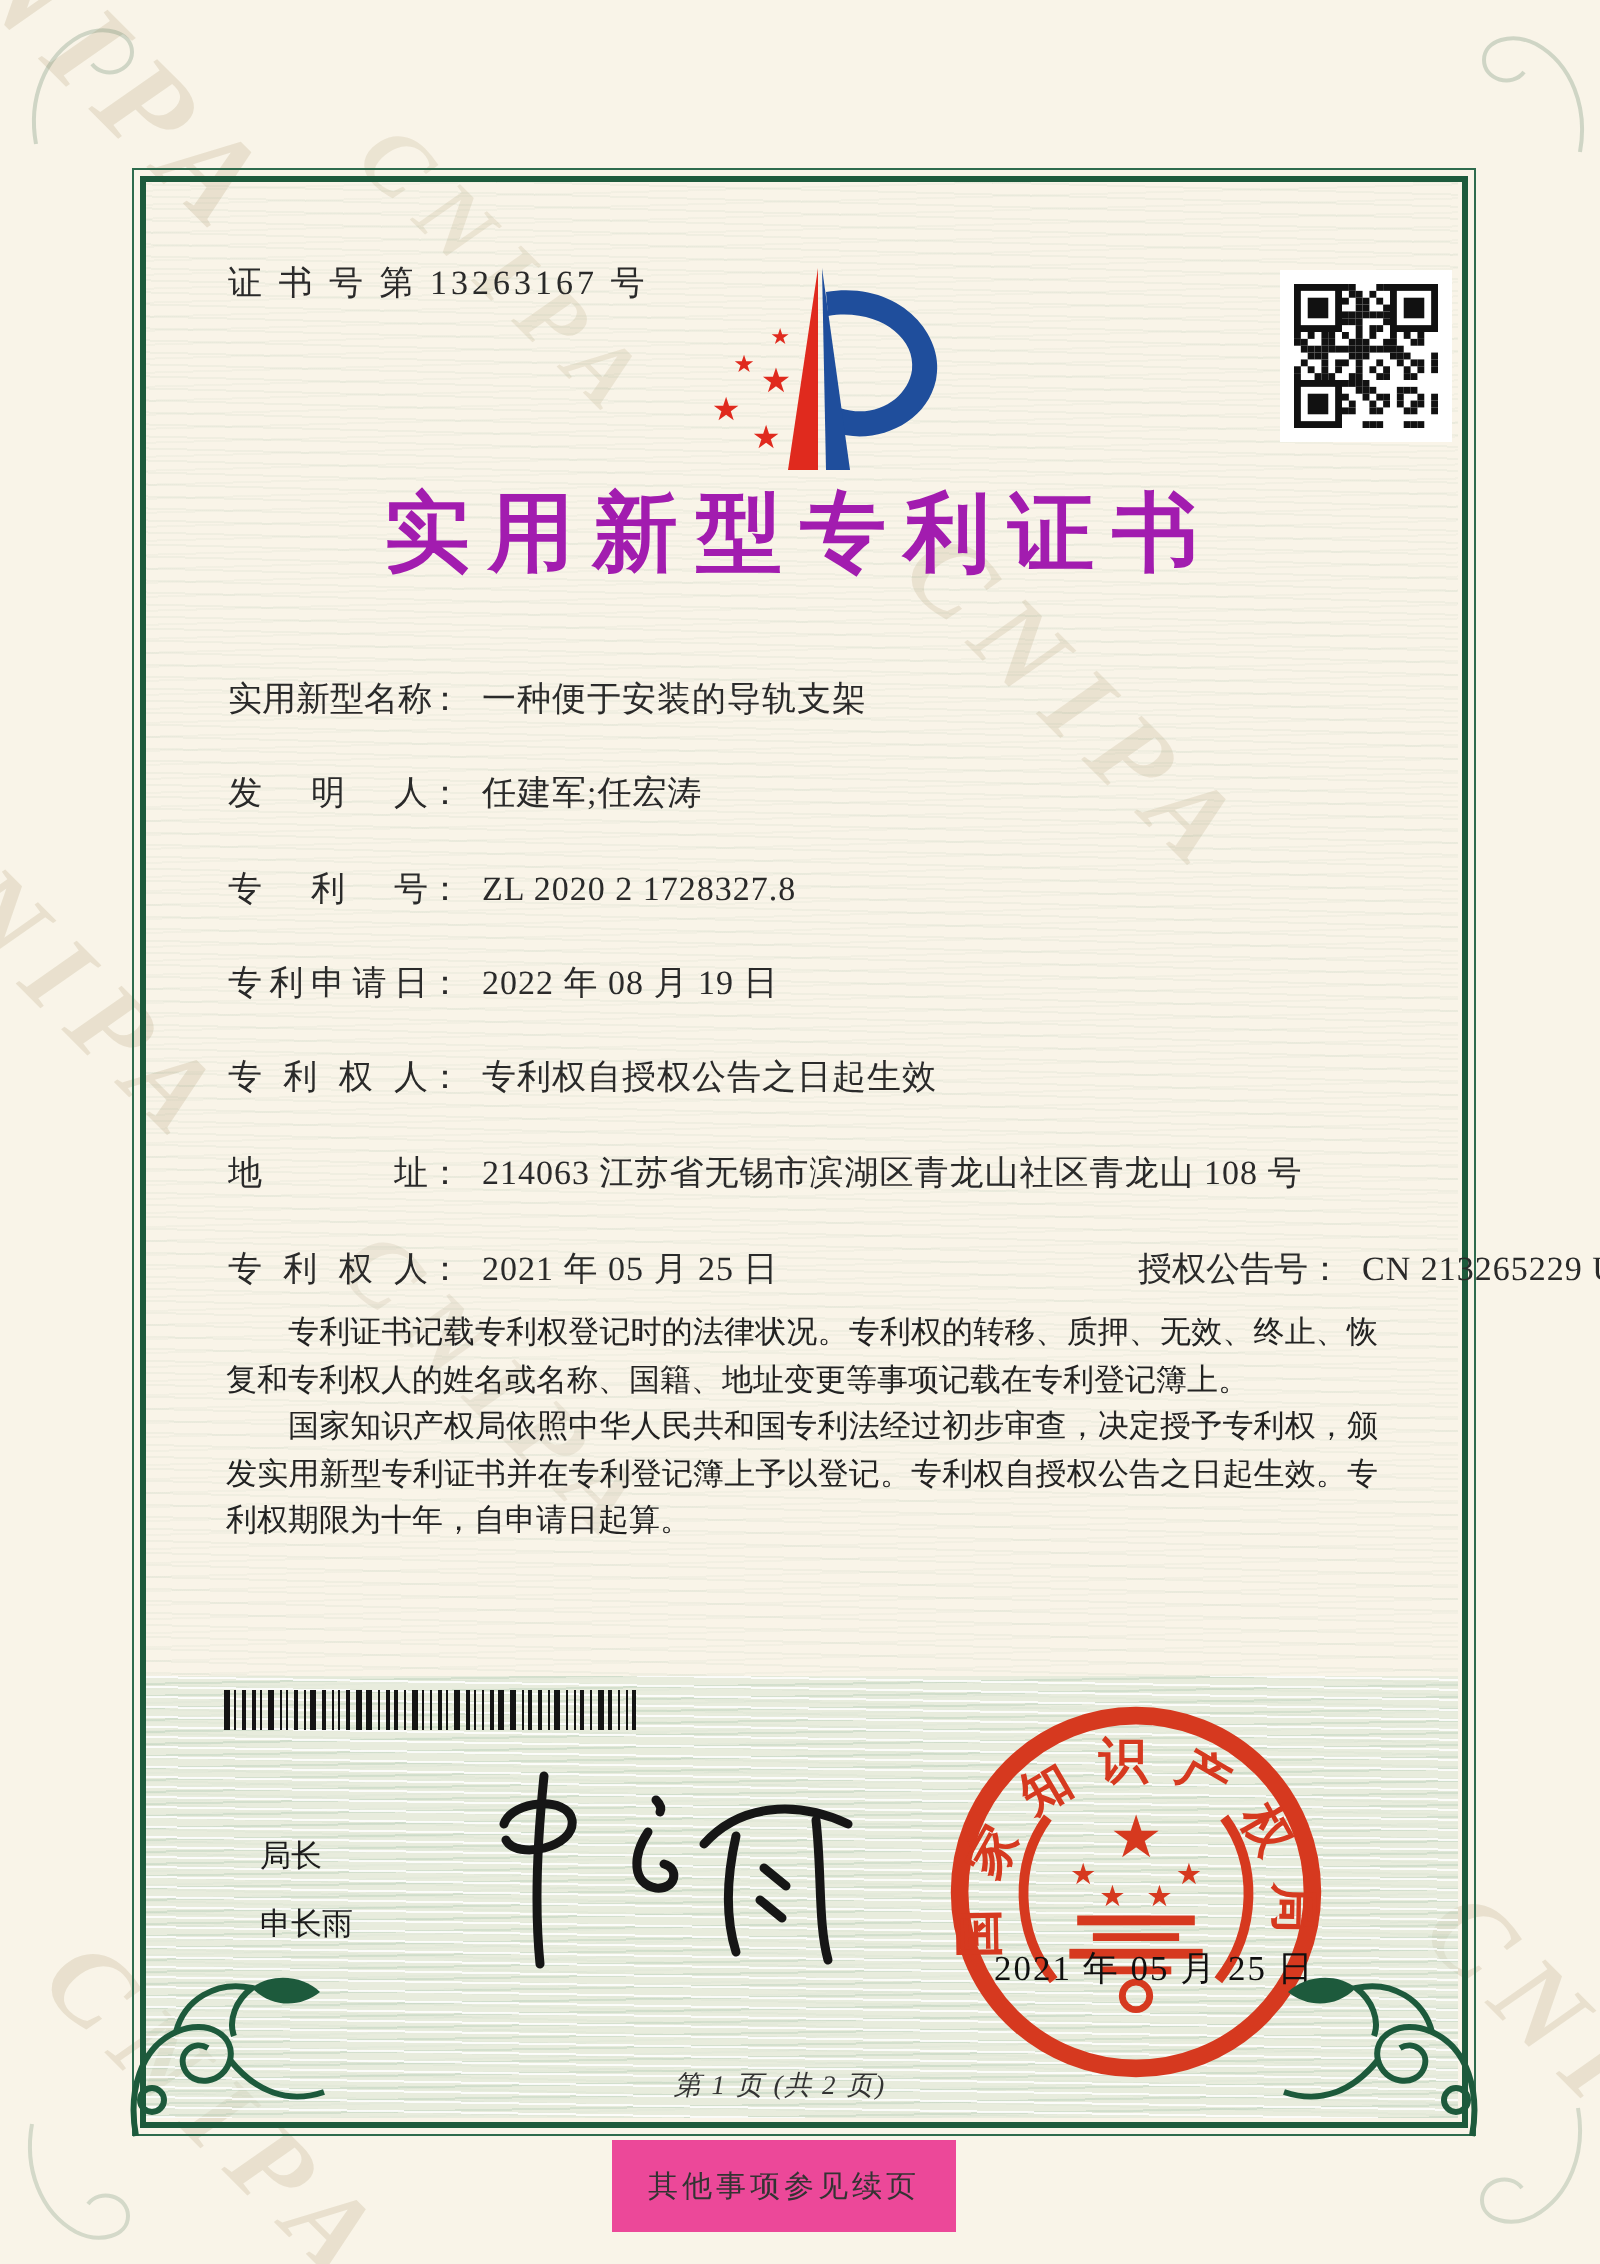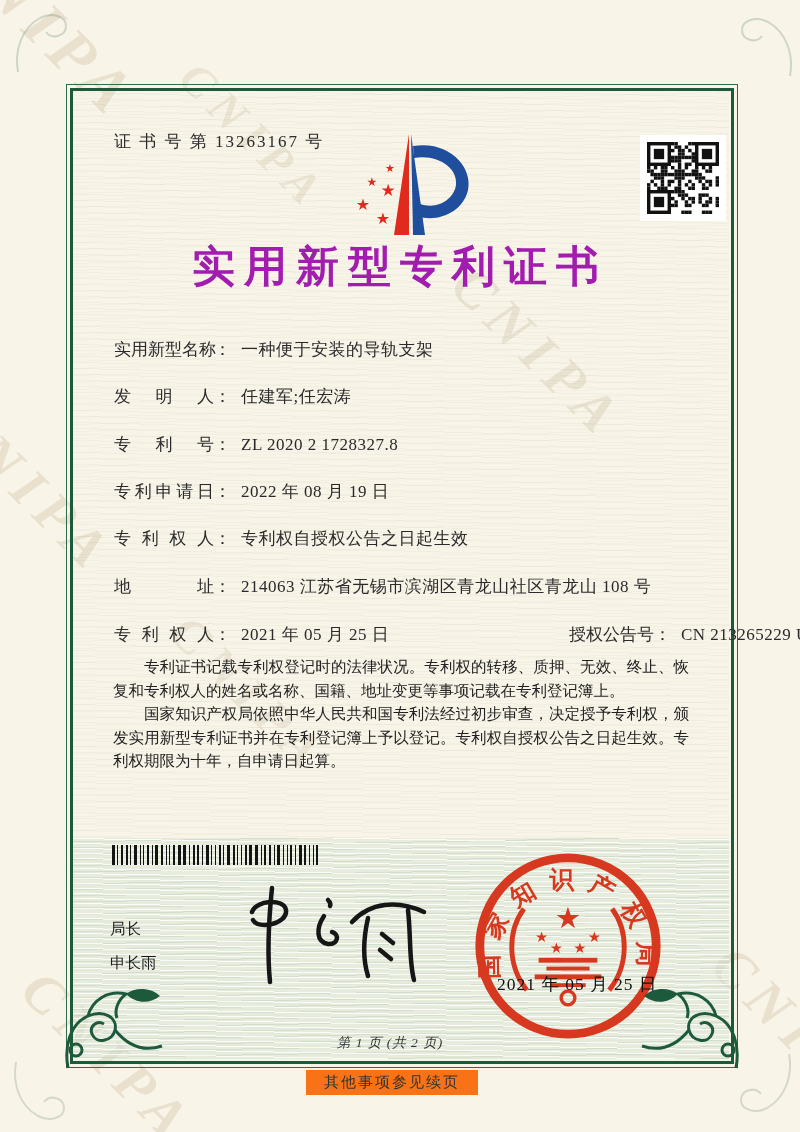--- a/index.html
+++ b/index.html
@@ -44,29 +44,29 @@
   .logo{position:absolute;left:330px;top:124px;}
   .row{position:absolute;left:114px;width:580px;font-size:17px;color:#2a2a2a;white-space:nowrap;}
   .flabel{display:inline-block;width:100px;text-align:justify;text-align-last:justify;}
   .colon{display:inline-block;margin-right:10px;}
   .fvalue{letter-spacing:0.5px;}
   .grant-no{position:absolute;left:455px;top:0;}
   .bodytext{position:absolute;left:113px;top:655px;width:576px;font-size:15.5px;
       line-height:23.5px;color:#222;text-align:justify;}
   .bodytext p{margin:0;text-indent:2em;}
   .barcode{position:absolute;left:112px;top:845px;width:210px;height:20px;}
-  .signer{position:absolute;left:110px;top:912px;font-family:"Liberation Sans","DejaVu Sans",sans-serif;
+  .signer{position:absolute;left:130px;top:912px;font-family:"Liberation Sans","DejaVu Sans",sans-serif;
       font-size:15.5px;color:#1c1c1c;line-height:34px;}
   .sig-svg{position:absolute;left:232px;top:882px;}
   .seal{position:absolute;left:470px;top:848px;width:196px;height:196px;}
   .seal-date{position:absolute;left:497px;top:972px;font-size:17.5px;color:#101010;
       letter-spacing:1px;z-index:5;}
   .page-info{position:absolute;left:0;top:1034px;width:780px;text-align:center;
       font-size:13.5px;color:#333;letter-spacing:1px;font-style:italic;}
-  .note-box{position:absolute;left:306px;top:1070px;width:172px;height:25px;background:#f97316;
+  .note-box{position:absolute;left:306px;top:1070px;width:172px;height:46px;background:#ec4899;
       z-index:4;display:flex;align-items:center;justify-content:center;
       font-size:15px;color:#333;letter-spacing:2px;}
 </style>
 </head>
 <body>
 
 <span class="wm wm1">CNIPA</span>
 <span class="wm wm2">CNIPA</span>
 <span class="wm wm3">CNIPA</span>
 <span class="wm wm4">CNIPA</span>

